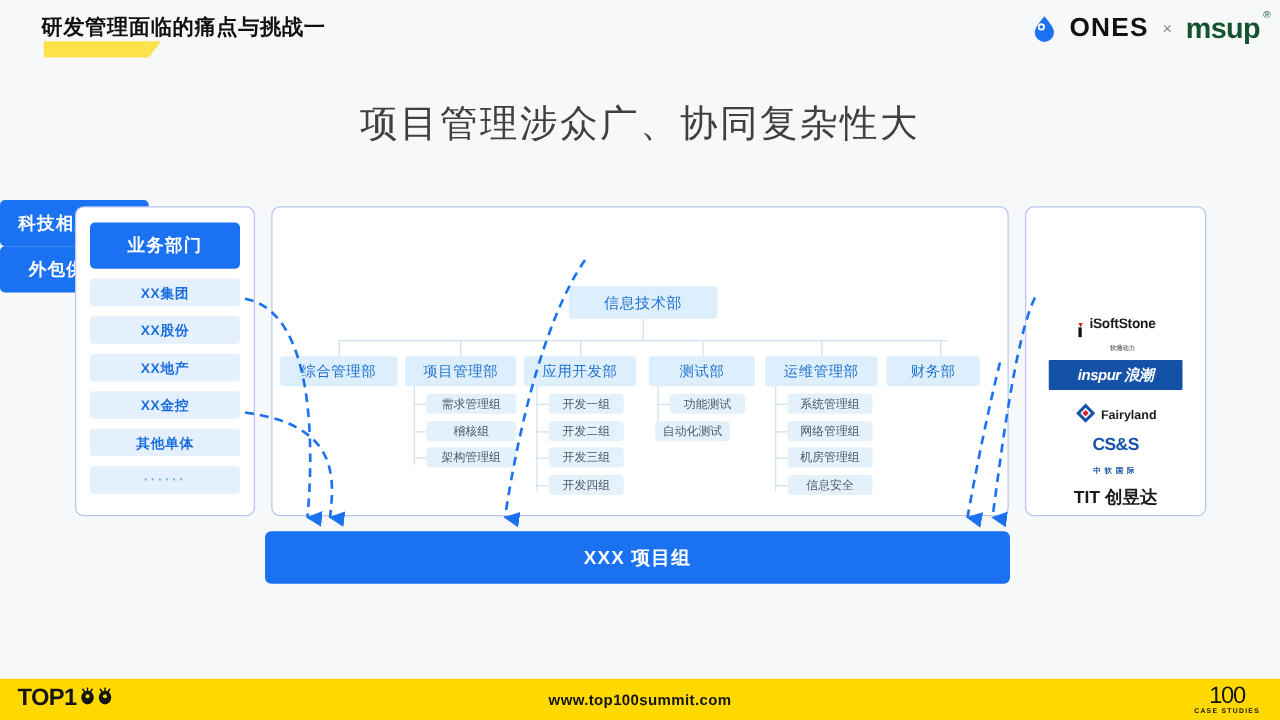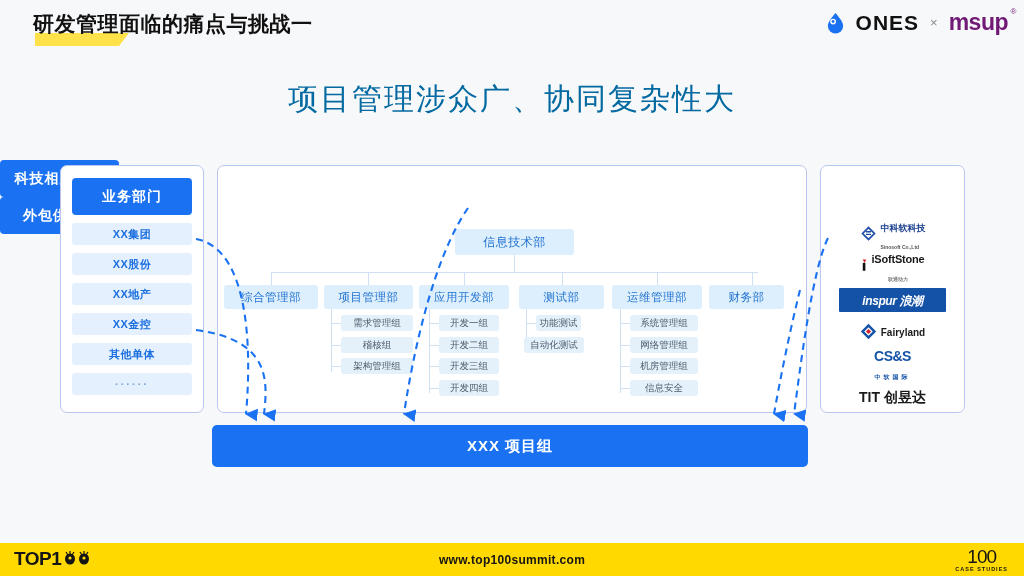--- a/index.html
+++ b/index.html
@@ -5,45 +5,45 @@
   html,body{margin:0;padding:0;}
   body{
     width:1024px;height:576px;
     background:#f7f8fa;
     font-family:"Liberation Sans","DejaVu Sans",sans-serif;
     overflow:hidden;position:relative;
   }
   
   .slide-title{
     position:absolute;left:33px;top:10px;
-    font-size:21px;font-weight:bold;color:#111;
+    font-size:17px;font-weight:bold;color:#111;
     letter-spacing:.5px;z-index:3;white-space:nowrap;font-family:Liberation Mono, monospace;
   }
   .title-marker{
     position:absolute;left:35px;top:33px;width:84px;height:13px;
     background:#ffe24a;z-index:1;
   }
   .title-marker:after{
     content:"";position:absolute;right:-10px;top:0;
     border-top:13px solid #ffe24a;border-right:10px solid transparent;
   }
   .brand{
     position:absolute;right:16px;top:9px;display:flex;align-items:center;gap:9px;
   }
   .brand-drop{width:23px;height:23px;position:relative;}
   .brand-ones{font-size:21px;font-weight:bold;color:#111;letter-spacing:1px;}
   .brand-x{font-size:13px;color:#8a8a8a;margin:0 2px;}
-  .brand-msup{font-size:23px;font-weight:bold;color:#701a75;letter-spacing:-.5px;position:relative;}
+  .brand-msup{font-size:23px;font-weight:bold;color:#14532d;letter-spacing:-.5px;position:relative;}
   .brand-msup .reg{position:absolute;top:-2px;right:-8px;font-size:8px;font-weight:normal;}
 
   
   .subtitle{
     position:absolute;top:79px;left:0;width:1024px;text-align:center;
     font-family:"Liberation Serif","DejaVu Serif",serif;
-    font-size:30px;color:#0369a1;letter-spacing:2px;
+    font-size:30px;color:#404040;letter-spacing:2px;
   }
 
   
   .diagram{position:absolute;left:0;top:160px;width:1024px;height:330px;}
   .panel{
     position:absolute;background:#fff;border:1px solid #b9c6ef;border-radius:7px;
     box-sizing:border-box;
   }
   .panel-left{left:60px;top:5px;width:144px;height:248px;}
   .panel-center{left:217px;top:5px;width:590px;height:248px;}
@@ -184,48 +184,36 @@
   <div class="line" style="left:429px;top:206px;width:10px;height:1px;"></div>
   <div class="line" style="left:429px;top:228px;width:10px;height:1px;"></div>
   <div class="node leaf" style="left:439px;top:155px;width:60px;">开发一组</div>
   <div class="node leaf" style="left:439px;top:177px;width:60px;">开发二组</div>
   <div class="node leaf" style="left:439px;top:198px;width:60px;">开发三组</div>
   <div class="node leaf" style="left:439px;top:220px;width:60px;">开发四组</div>
 
   <div class="line" style="left:526px;top:149px;width:1px;height:41px;"></div>
   <div class="line" style="left:526px;top:163px;width:10px;height:1px;"></div>
   <div class="line" style="left:526px;top:185px;width:10px;height:1px;"></div>
-  <div class="node leaf" style="left:536px;top:155px;width:45px;">功能测试</div>
+  <div class="node leaf" style="left:536px;top:155px;width:60px;">功能测试</div>
   <div class="node leaf" style="left:524px;top:177px;width:60px;">自动化测试</div>
 
   <div class="line" style="left:620px;top:149px;width:1px;height:84px;"></div>
   <div class="line" style="left:620px;top:163px;width:10px;height:1px;"></div>
   <div class="line" style="left:620px;top:185px;width:10px;height:1px;"></div>
   <div class="line" style="left:620px;top:206px;width:10px;height:1px;"></div>
   <div class="line" style="left:620px;top:228px;width:10px;height:1px;"></div>
   <div class="node leaf" style="left:630px;top:155px;width:68px;">系统管理组</div>
   <div class="node leaf" style="left:630px;top:177px;width:68px;">网络管理组</div>
   <div class="node leaf" style="left:630px;top:198px;width:68px;">机房管理组</div>
   <div class="node leaf" style="left:630px;top:220px;width:68px;">信息安全</div>
 
   <div class="panel panel-right"></div>
   <div class="hdr" style="left:832px;top:18px;width:121px;height:37px;">外包供应商</div>
 
-  <div class="vendor" style="left:832px;top:62px;">
-    <span class="v-mark">
-      <svg width="17" height="17" viewBox="0 0 20 20">
-        <path d="M3 10 L10 3 L17 10 L10 17 Z" fill="none" stroke="#1f4fa8" stroke-width="2"></path>
-        <path d="M7 8 h6 M7 11 h6" stroke="#1f4fa8" stroke-width="1.6"></path>
-      </svg>
-    </span>
-    <span>
-      <span class="v-txt" style="color:#1b3f8f;">中科软科技</span><br>
-      <span class="v-sub">Sinosoft Co.,Ltd</span>
-    </span>
-  </div>
 
   <div class="vendor" style="left:832px;top:94px;">
     <span class="v-mark">
       <svg width="7" height="13" viewBox="0 0 8 14">
           <rect x="2" y="4" width="3" height="9" fill="#111"></rect>
           <path d="M2 0 h4 l-2 4 z" fill="#d42027"></path>
         </svg>
     </span>
     <span style="text-align:center;">
       <span class="v-txt" style="font-size:11px;letter-spacing:-.2px;">iSoftStone</span><br>

